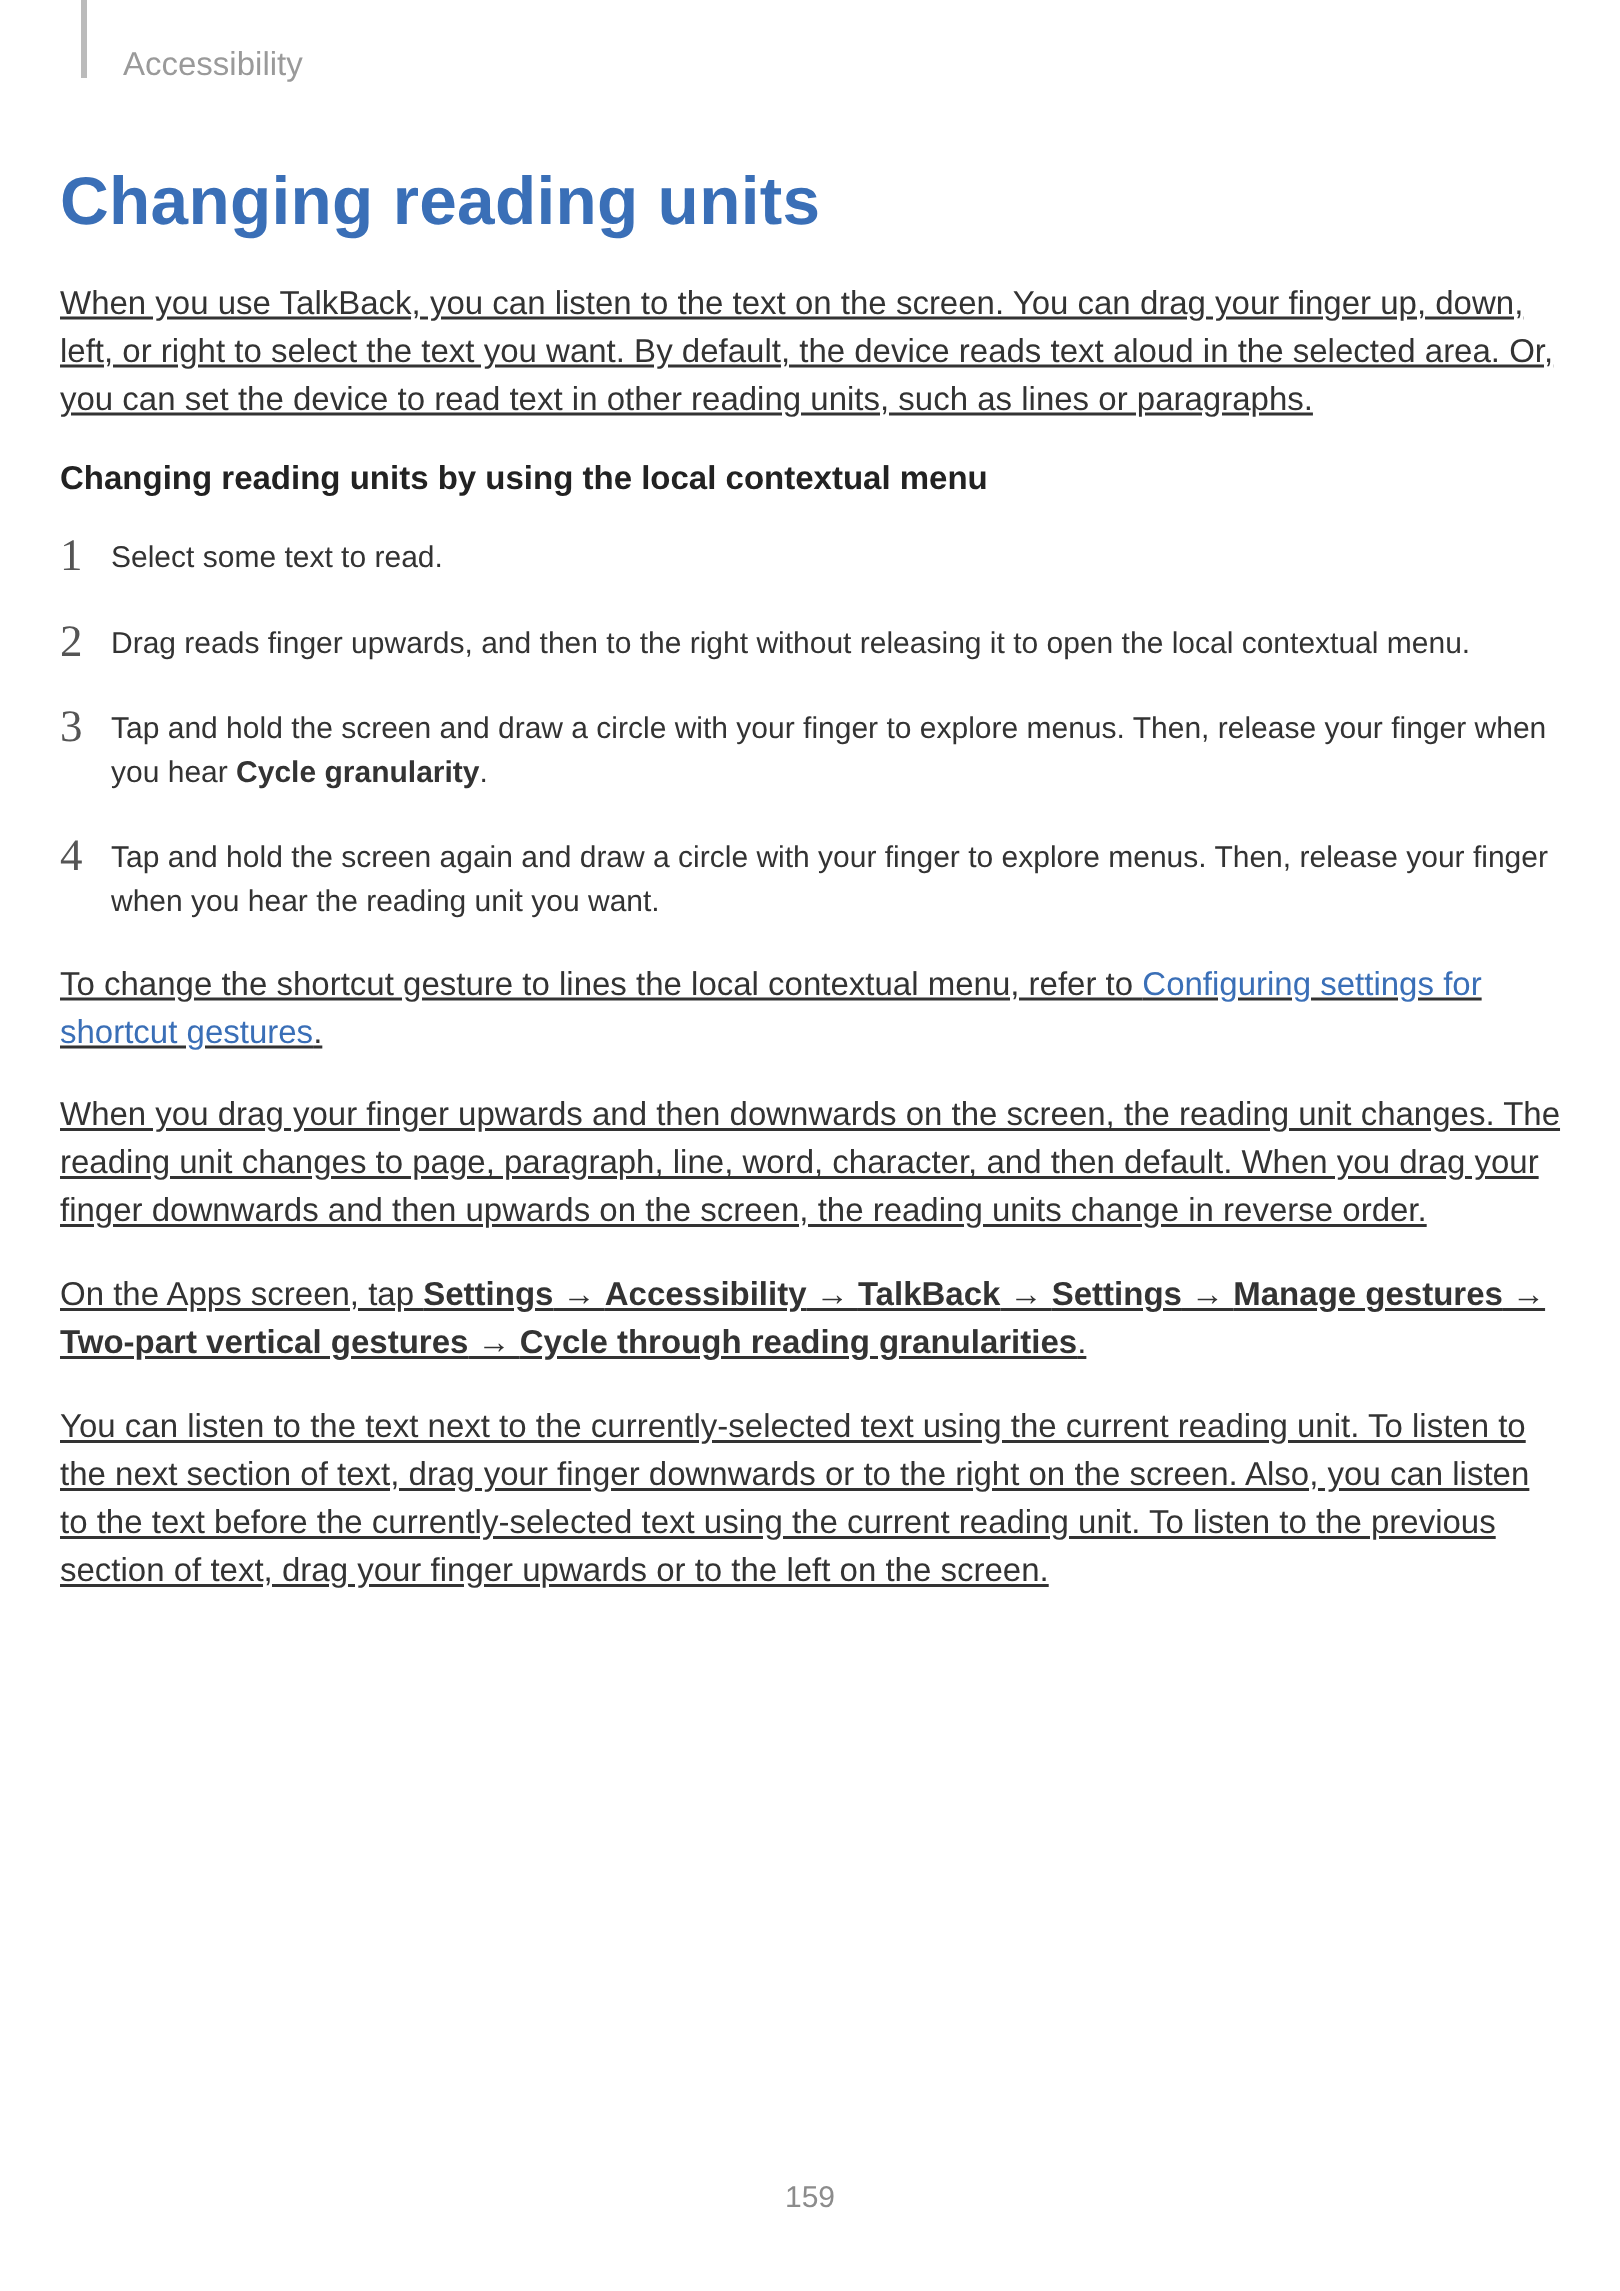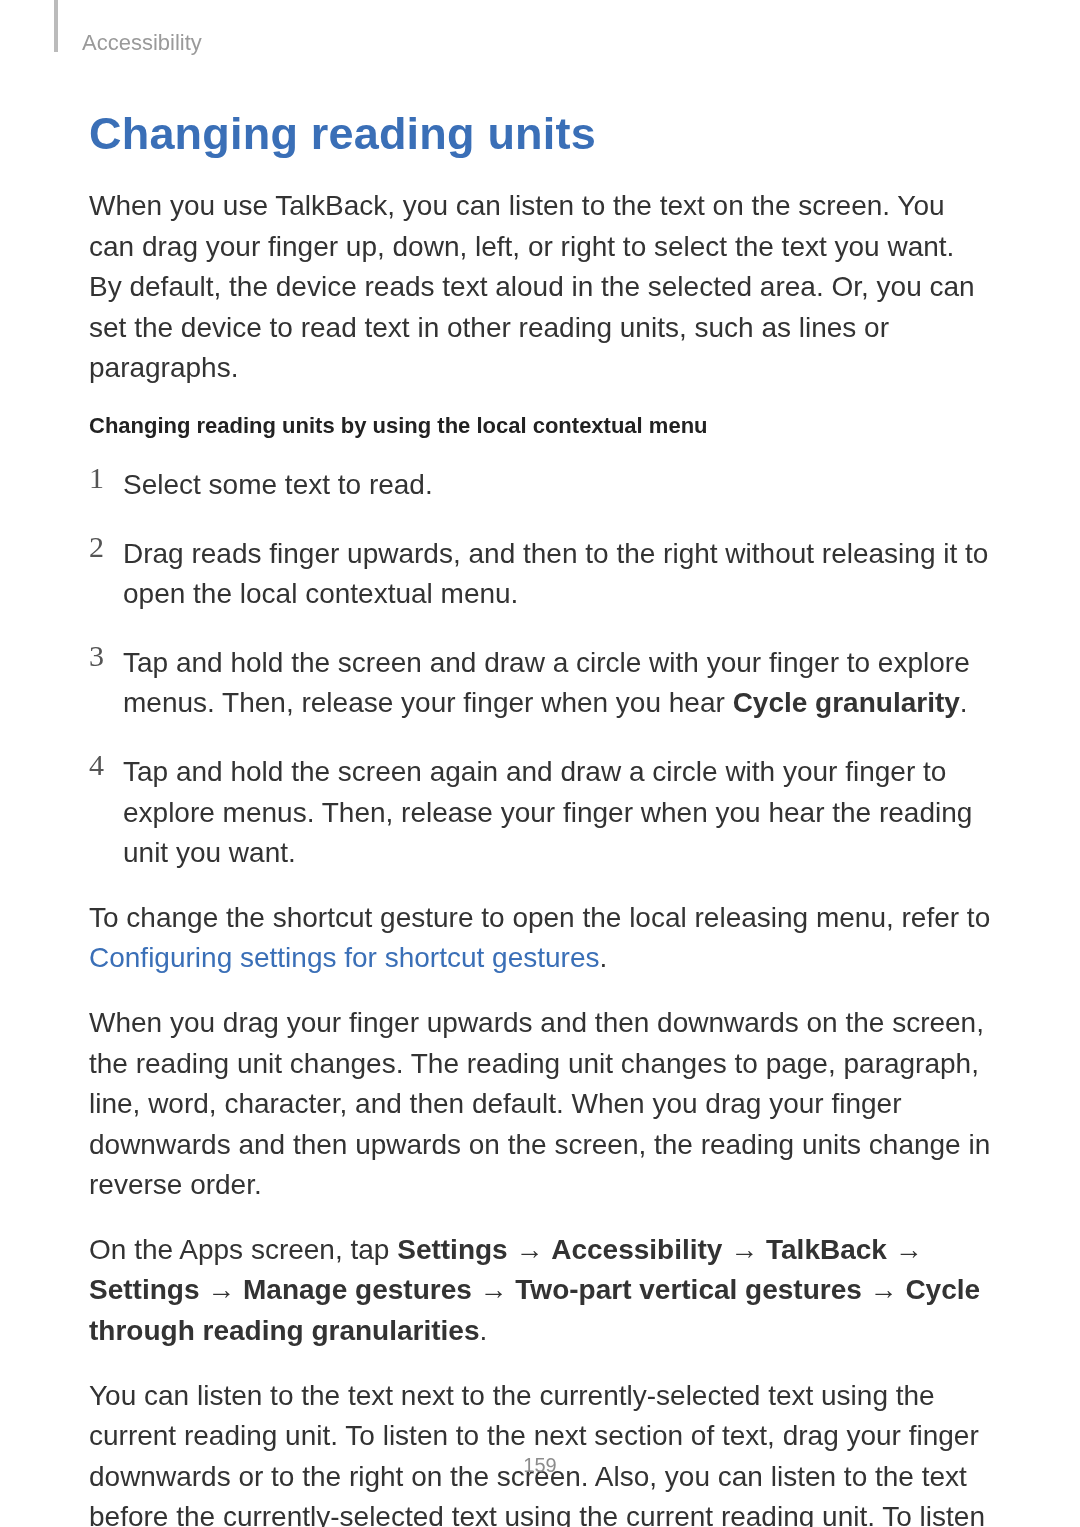--- a/index.html
+++ b/index.html
@@ -1,27 +1,27 @@
 <!DOCTYPE html>
 <html><head>
 <meta charset="utf-8">
 <style>
   * { margin: 0; padding: 0; box-sizing: border-box; }
   html, body { width: 1080px; height: 1527px; background: #fff; font-family: "Segoe UI", "Helvetica Neue", Arial, sans-serif; color: #333; }
-  .page { position: relative; width: 1080px; height: 1527px; padding: 0 89px; }
+  .page { position: relative; width: 1080px; height: 1527px; padding: 0 40px; }
   .side-rule { position: absolute; left: 54px; top: 0; width: 4px; height: 52px; background: #bbb; }
   .header-label { position: absolute; top: 30px; left: 82px; font-size: 22px; color: #9a9a9a; }
   .content { padding-top: 108px; }
   .h1 { color: #3a6fb7; font-size: 45px; font-weight: 600; margin-bottom: 26px; letter-spacing: 0.2px; }
-  .p { font-size: 28px; line-height: 1.45; color: #333; margin-bottom: 24px; }
+  .p { font-size: 22px; line-height: 1.45; color: #333; margin-bottom: 24px; text-decoration: underline; }
   .h2 { font-size: 22px; font-weight: 700; color: #222; margin-top: 18px; margin-bottom: 22px; }
   .steps { margin-bottom: 10px; }
   .step { display: flex; align-items: flex-start; margin-bottom: 24px; }
   .step-num { font-family: Georgia, "Times New Roman", serif; font-size: 30px; color: #555; width: 34px; flex-shrink: 0; line-height: 1.1; font-weight: 400; }
-  .step-text { font-size: 28px; line-height: 1.45; color: #333; padding-top: 4px; }
+  .step-text { font-size: 20px; line-height: 1.45; color: #333; padding-top: 4px; }
   .link { color: #3a6fb7; }
   .bold { font-weight: 700; }
   .page-num { position: absolute; bottom: 50px; left: 0; right: 0; text-align: center; font-size: 20px; color: #8c8c8c; }
 </style>
 </head>
 <body>
 
 <div class="page">
   <div class="side-rule"></div>
   <div class="header-label">Accessibility</div>
@@ -47,21 +47,21 @@
           <span>Tap and hold the screen and draw a circle with your finger to explore menus. Then, release your finger when you hear </span><span class="bold">Cycle granularity</span><span>.</span>
         </div>
       </div>
       <div class="step">
         <div class="step-num">4</div>
         <div class="step-text">Tap and hold the screen again and draw a circle with your finger to explore menus. Then, release your finger when you hear the reading unit you want.</div>
       </div>
     </div>
 
     <p class="p">
-      <span>To change the shortcut gesture to open the local releasing menu, refer to </span><span class="link">Configuring settings for shortcut gestures</span><span>.</span>
+      <span>To change the shortcut gesture to lines the local contextual menu, refer to </span><span class="link">Configuring settings for shortcut gestures</span><span>.</span>
     </p>
 
 
     <p class="p">When you drag your finger upwards and then downwards on the screen, the reading unit changes. The reading unit changes to page, paragraph, line, word, character, and then default. When you drag your finger downwards and then upwards on the screen, the reading units change in reverse order.</p>
 
     <p class="p">
       <span>On the Apps screen, tap </span><span class="bold">Settings</span><span> → </span><span class="bold">Accessibility</span><span> → </span><span class="bold">TalkBack</span><span> → </span><span class="bold">Settings</span><span> → </span><span class="bold">Manage gestures</span><span> → </span><span class="bold">Two-part vertical gestures</span><span> → </span><span class="bold">Cycle through reading granularities</span><span>.</span>
     </p>
 
     <p class="p">You can listen to the text next to the currently-selected text using the current reading unit. To listen to the next section of text, drag your finger downwards or to the right on the screen. Also, you can listen to the text before the currently-selected text using the current reading unit. To listen to the previous section of text, drag your finger upwards or to the left on the screen.</p>

